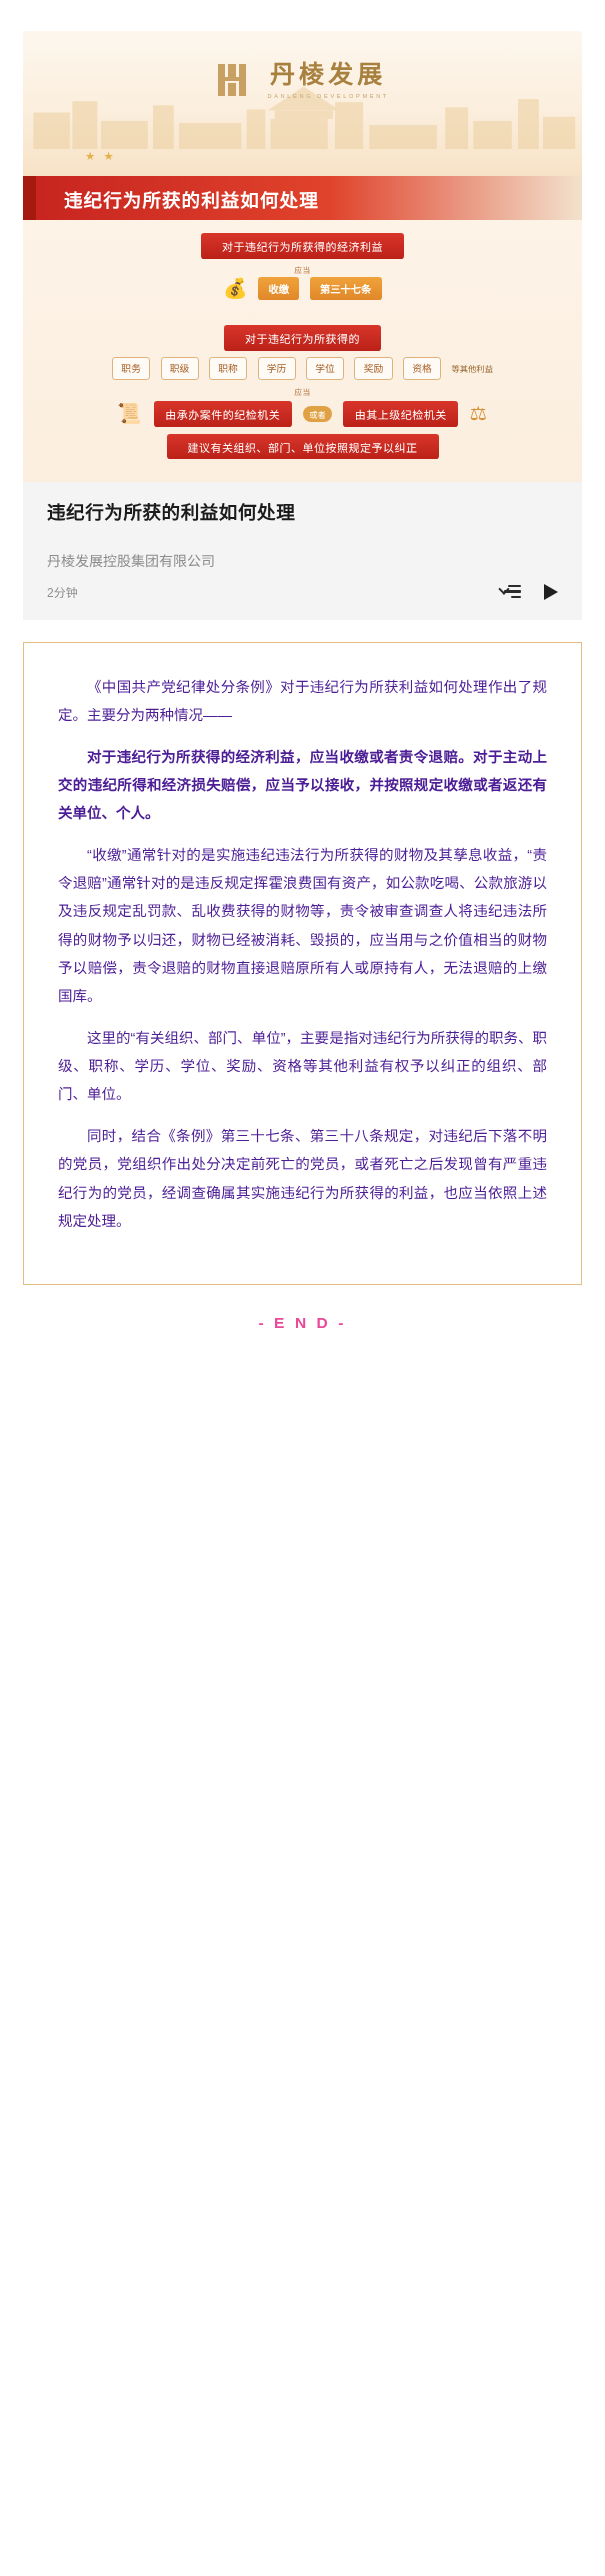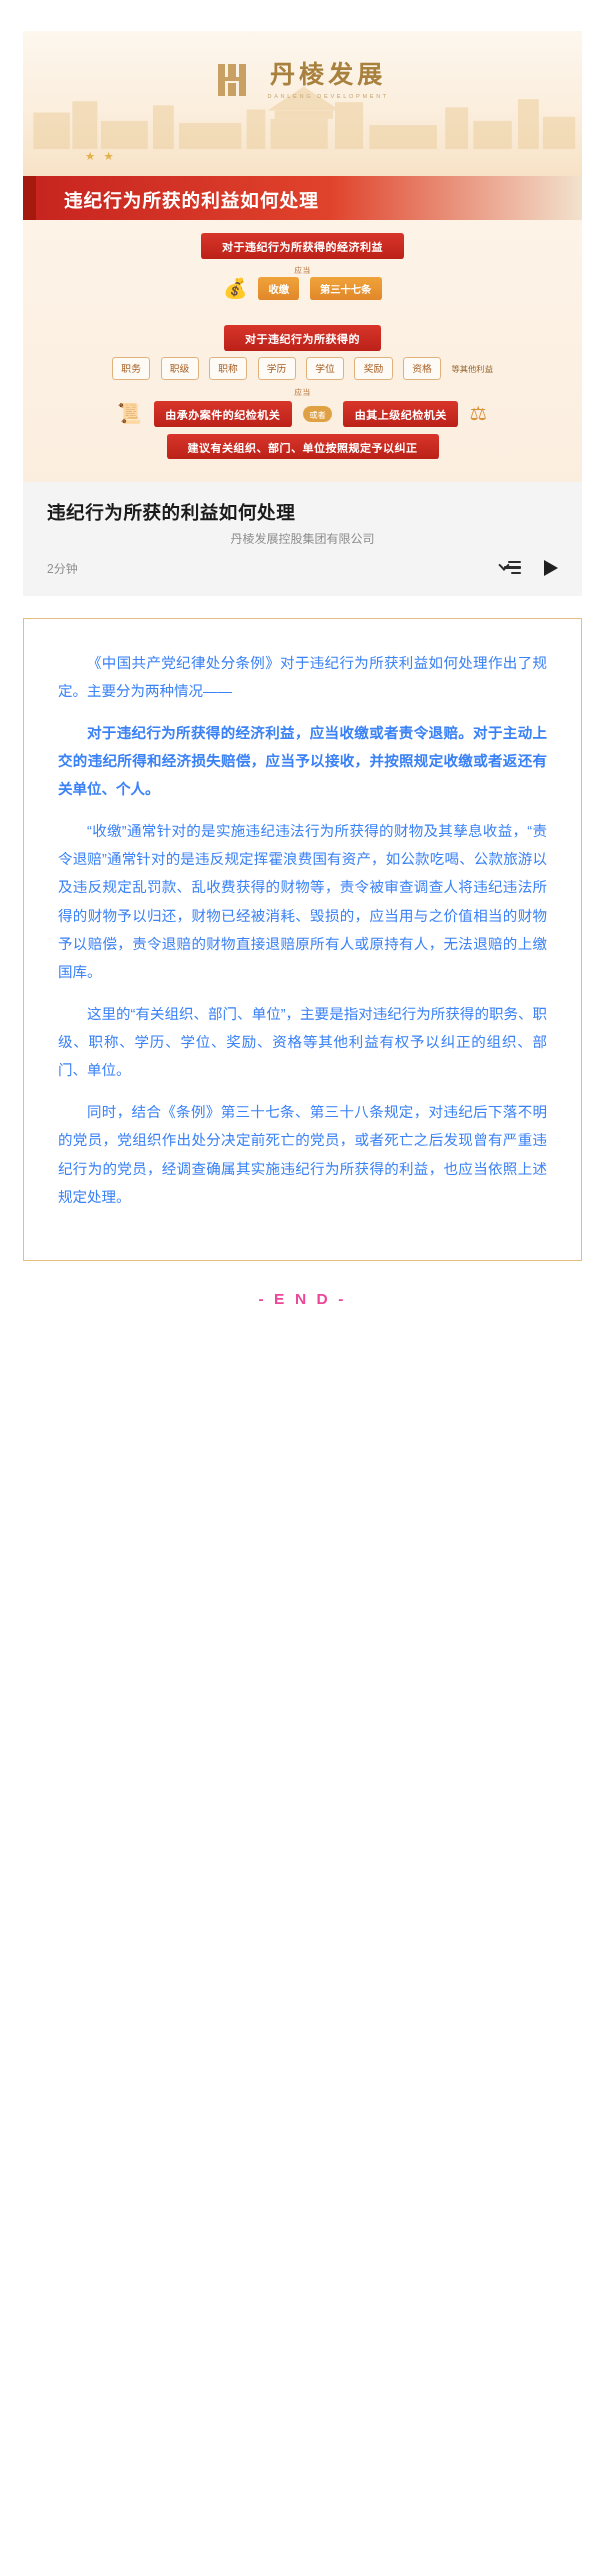--- a/index.html
+++ b/index.html
@@ -144,21 +144,21 @@
     gap: 8.3px;
     margin-bottom: 5.2px;
     flex-wrap: nowrap;
   }
   .pill-red {
     background: linear-gradient(180deg, #d8352a 0%, #bb2118 100%);
     color: #fff;
     border-radius: 3.1px;
     padding: 4.7px 11.4px;
     font-size: 11px;
-    font-weight: bold;
+    font-weight: normal;
     white-space: nowrap;
     letter-spacing: 0.5px;
   }
   .pill-red.wide { padding: 4.7px 21px; }
   .pill-orange {
     background: linear-gradient(180deg, #f0a33a 0%, #e0872a 100%);
     color: #fff;
     border-radius: 3.1px;
     padding: 4.1px 10.3px;
     font-size: 10.3px;
@@ -222,24 +222,23 @@
     box-sizing: border-box;
   }
   .meta-title {
     font-size: 18.6px;
     font-weight: bold;
     color: #1b1b1b;
     letter-spacing: 0.5px;
     line-height: 1.4;
   }
   .meta-org {
-    margin-top: 3px;
-    font-size: 12px;
+    margin-top: 24px;
+    font-size: 14px;
     color: #8d8d8d;
-    text-align: center;
   }
   .meta-row {
     margin-top: 13.4px;
     display: flex;
     align-items: center;
     justify-content: space-between;
   }
   .meta-duration {
     font-size: 12px;
     color: #8d8d8d;
@@ -287,21 +286,21 @@
     margin: 22px auto 0 auto;
     border: 1px solid #e7bd83;
     box-sizing: border-box;
     padding: 30px 34px 36px 34px;
     background: #ffffff;
   }
   .body-card p {
     margin: 0 0 13.4px 0;
     font-size: 14.5px;
     line-height: 1.95;
-    color: #3b82f6;
+    color: #4c1d95;
     text-indent: 2em;
     text-align: justify;
     font-family: "Liberation Sans", "DejaVu Sans", sans-serif;
   }
   .body-card p.bold {
     font-weight: bold;
   }
   .end-mark {
     width: 559px;
     margin: 29px auto 36px auto;

